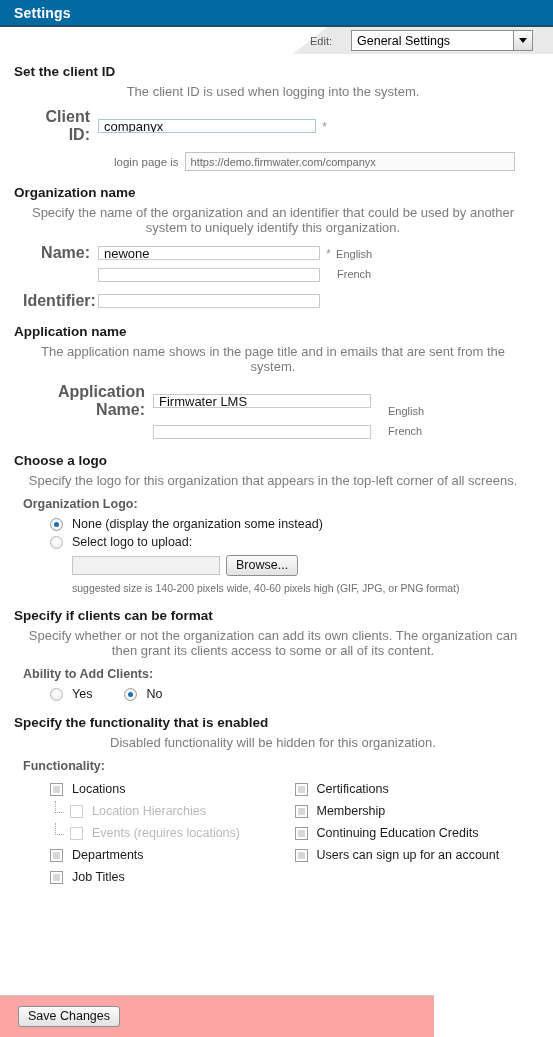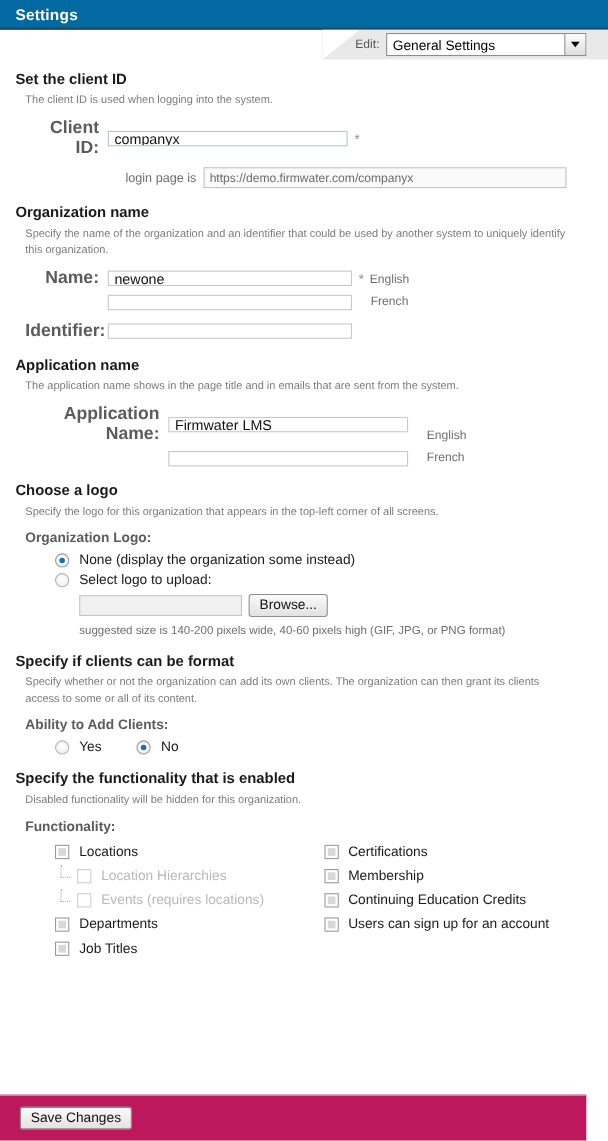--- a/index.html
+++ b/index.html
@@ -58,21 +58,21 @@
     background: #ffffff;
     clip-path: polygon(0 0, 100% 0, 100% 0, 0 100%);
   }
   .editbar .inner {
     position: absolute;
     top: 0;
     right: 20px;
     height: 27px;
     display: flex;
     align-items: center;
-    gap: 6px;
+    gap: 19px;
   }
   .editbar .edit-label {
     color: #555555;
     font-size: 11px;
   }
   .select-wrap {
     position: relative;
     width: 182px;
     height: 21px;
     border: 1px solid #8d8d8d;
@@ -114,26 +114,27 @@
   .section { margin-top: 14px; }
   .section:first-child { margin-top: 10px; }
 
   h2.sec-title {
     font-size: 13.5px;
     font-weight: bold;
     color: #1a1a1a;
     margin: 0 0 5px 0;
   }
   p.sec-desc {
-    font-size: 10px;
+    font-size: 13px;
     color: #7c7c7c;
     margin: 0 0 9px 0;
     line-height: 15px;
     padding-left: 9px;
     max-width: 500px;
+    text-align: center;
   }
 
   .field-row {
     display: flex;
     align-items: center;
     margin-bottom: 6px;
     padding-left: 9px;
   }
   .field-label {
     font-size: 16px;
@@ -336,23 +337,23 @@
     left: 3px; top: 7px;
     width: 9px; height: 0;
     border-top: 1px dotted #a9a9a9;
   }
 
   
   .footer {
     position: absolute;
     left: 0;
     bottom: 0;
-    width: 533px;
+    width: 434px;
     height: 42px;
-    background: #be185d;
+    background: #fca5a5;
     border-top: 1px solid #c9c9c9;
     box-sizing: border-box;
     display: flex;
     align-items: center;
     padding-left: 18px;
   }
 </style>
 </head>
 <body>
 

